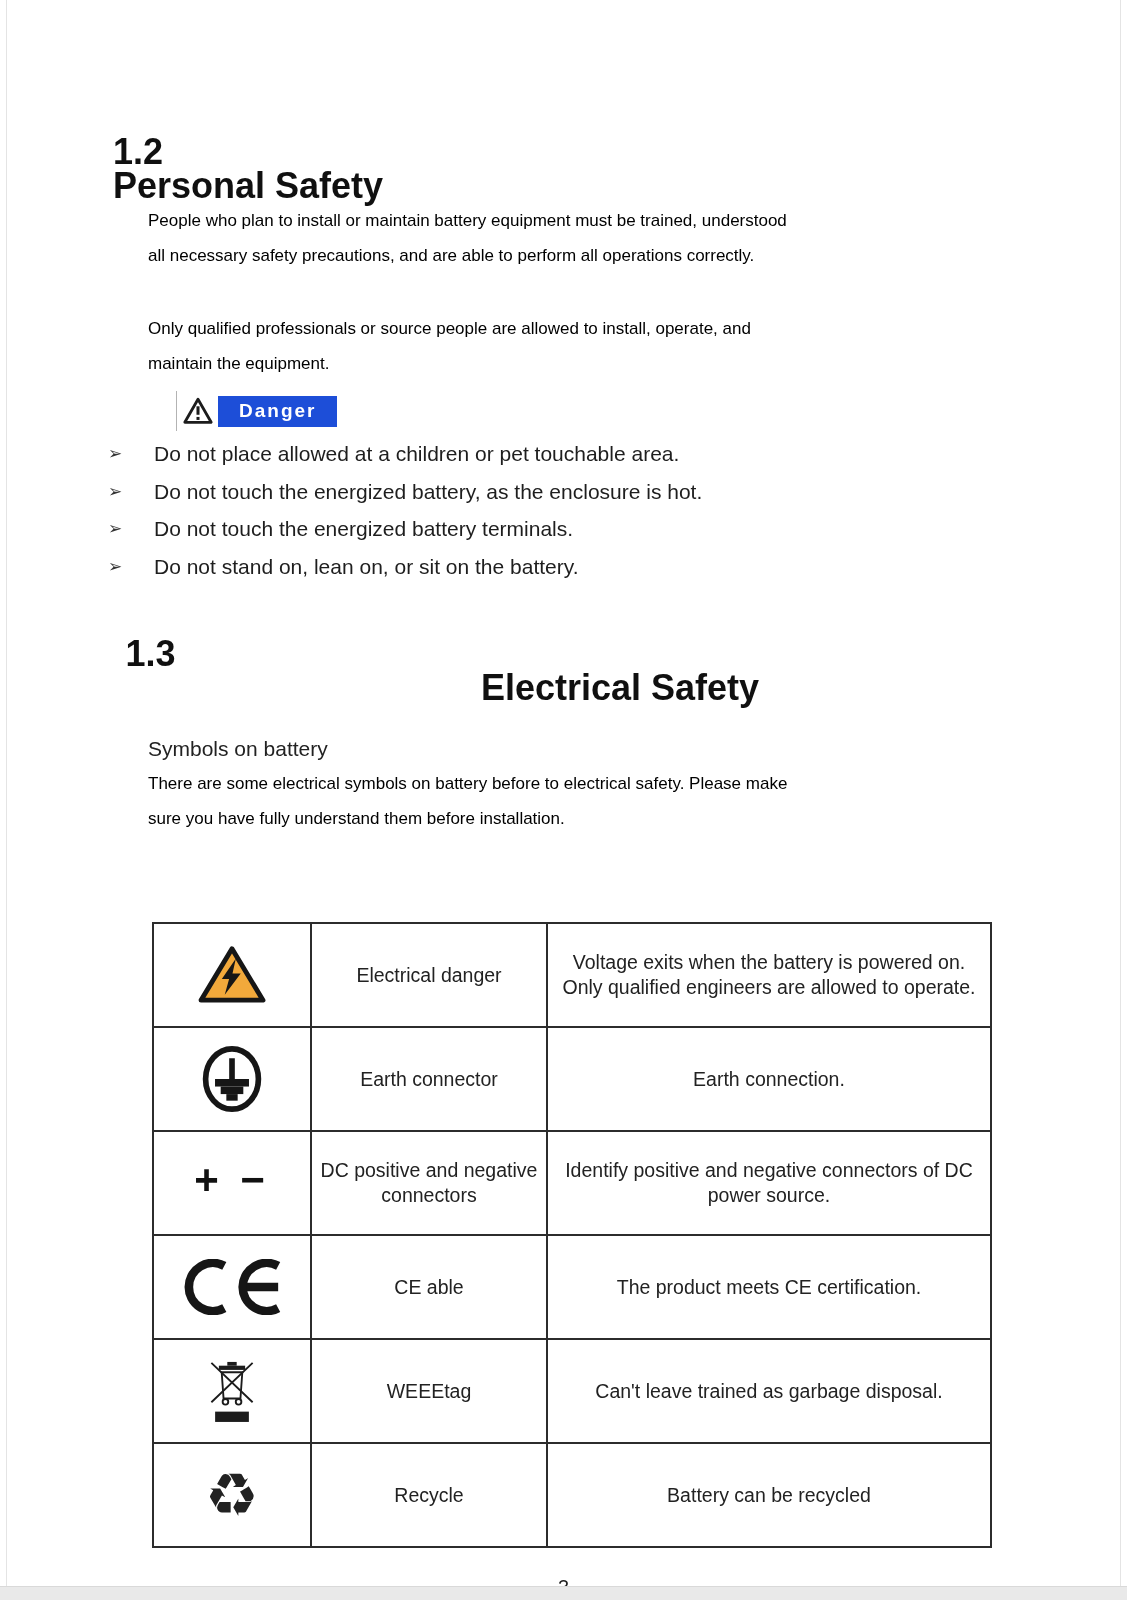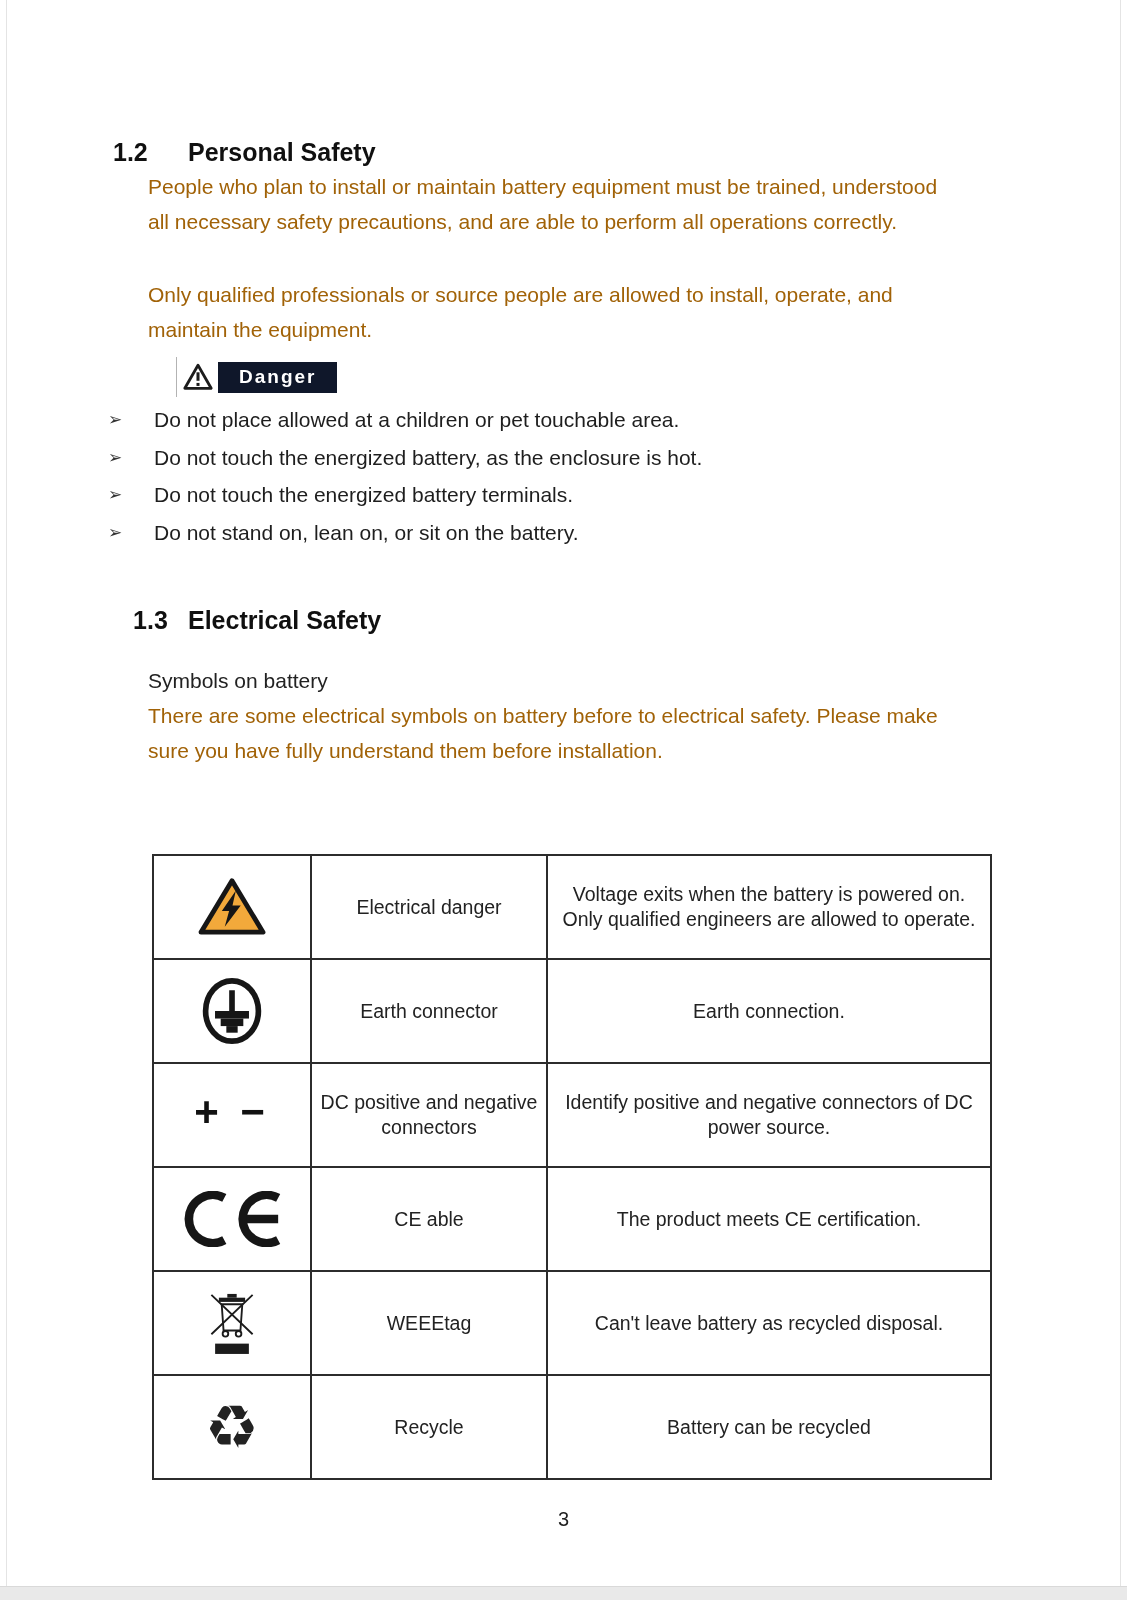--- a/index.html
+++ b/index.html
@@ -8,33 +8,33 @@
     background:#ffffff;color:#1c1c1c;
     font-family:"Liberation Sans","DejaVu Sans",sans-serif;
   }
   .page-edge{position:absolute;top:0;bottom:13px;width:1px;background:#e4e4e4;}
   .page-edge.left{left:6px;}
   .page-edge.right{right:6px;}
   .bottom-strip{position:absolute;left:0;right:0;bottom:0;height:13px;background:#e9e9e9;border-top:1px solid #d9d9d9;}
 
   .content{padding-top:135px;}
 
-  .sec-heading{display:flex;margin:0 0 0 113px;font-size:25px;line-height:34px;font-weight:700;color:#101010;}
+  .sec-heading{display:flex;margin:0 0 0 113px;font-size:36px;line-height:34px;font-weight:700;color:#101010;flex-direction:column;}
   .sec-heading .num{width:75px;flex:none;}
   .sec-heading.second{margin-top:52px;text-align:center;}
 
   .subhead{margin:26px 0 0 148px;font-size:21px;line-height:35px;color:#222;}
-  .para{margin:0 0 0 148px;width:892px;font-size:21px;line-height:35px;color:#a16207;}
+  .para{margin:0 0 0 148px;width:892px;font-size:17px;line-height:35px;color:#000000;}
   .para.gap{margin-top:38px;}
 
   .danger-row{display:flex;align-items:center;margin:10px 0 0 176px;}
   .danger-rule{width:1px;height:40px;background:#b3b3b3;margin-right:5px;flex:none;}
   .danger-tri{flex:none;margin-right:4px;display:block;}
   .danger-box{
-    background:#0f172a;color:#ffffff;font-weight:700;font-size:19px;
+    background:#1d4ed8;color:#ffffff;font-weight:700;font-size:19px;
     letter-spacing:2px;padding:3px 21px 5px;line-height:23px;
   }
 
   .bullets{list-style:none;margin:4px 0 0;padding:0;}
   .bullets li{display:flex;margin-left:108px;font-size:21px;line-height:37.5px;color:#1e1e1e;}
   .bullets .arrow{width:46px;flex:none;font-size:17px;color:#333;}
 
   .sym-table{border-collapse:collapse;table-layout:fixed;width:838px;margin:86px 0 0 152px;}
   .sym-table td{
     border:2px solid #2c2c2c;text-align:center;vertical-align:middle;
@@ -170,21 +170,21 @@
             <path d="M10,8 L54,50 M54,8 L10,50" stroke="#1c1c1c" stroke-width="2" fill="none"></path>
             <rect x="27" y="7" width="10" height="4" fill="#1c1c1c"></rect>
             <rect x="18" y="11" width="28" height="4.5" fill="#1c1c1c"></rect>
             <path d="M21,18 L43,18 L41,46 L23,46 Z" fill="none" stroke="#1c1c1c" stroke-width="2"></path>
             <circle cx="25" cy="49.5" r="3" fill="none" stroke="#1c1c1c" stroke-width="2"></circle>
             <circle cx="39" cy="49.5" r="3" fill="none" stroke="#1c1c1c" stroke-width="2"></circle>
             <rect x="14" y="60" width="36" height="11" fill="#1c1c1c"></rect>
           </svg>
         </td>
         <td>WEEEtag</td>
-        <td>Can't leave battery as recycled disposal.</td>
+        <td>Can't leave trained as garbage disposal.</td>
       </tr>
       <tr>
         <td class="cell-icon">
           <span class="recycle-glyph">♻</span>
         </td>
         <td>Recycle</td>
         <td>Battery can be recycled</td>
       </tr>
     </tbody>
   </table>

